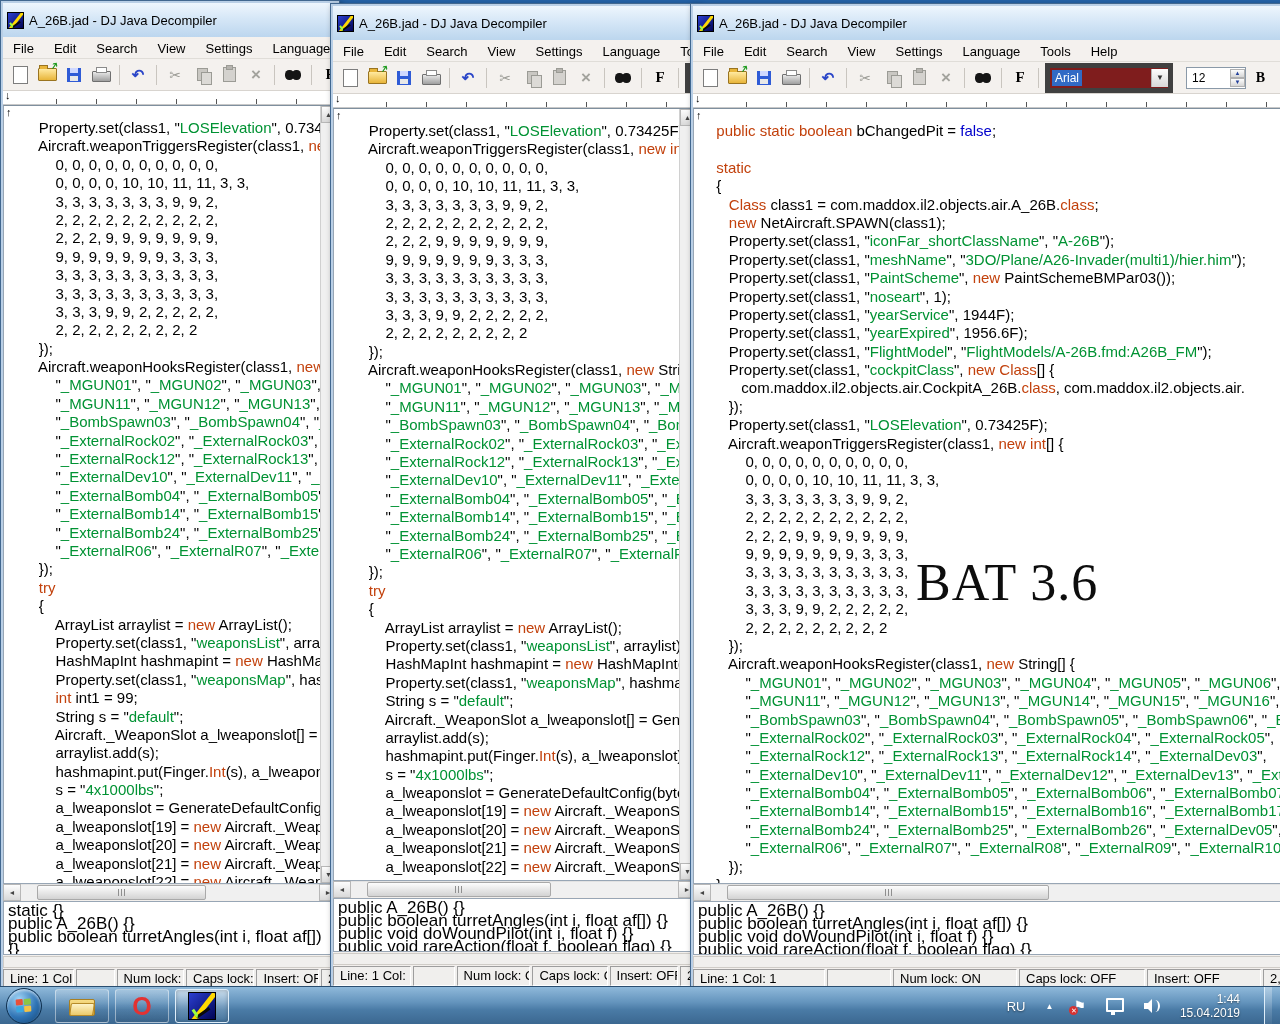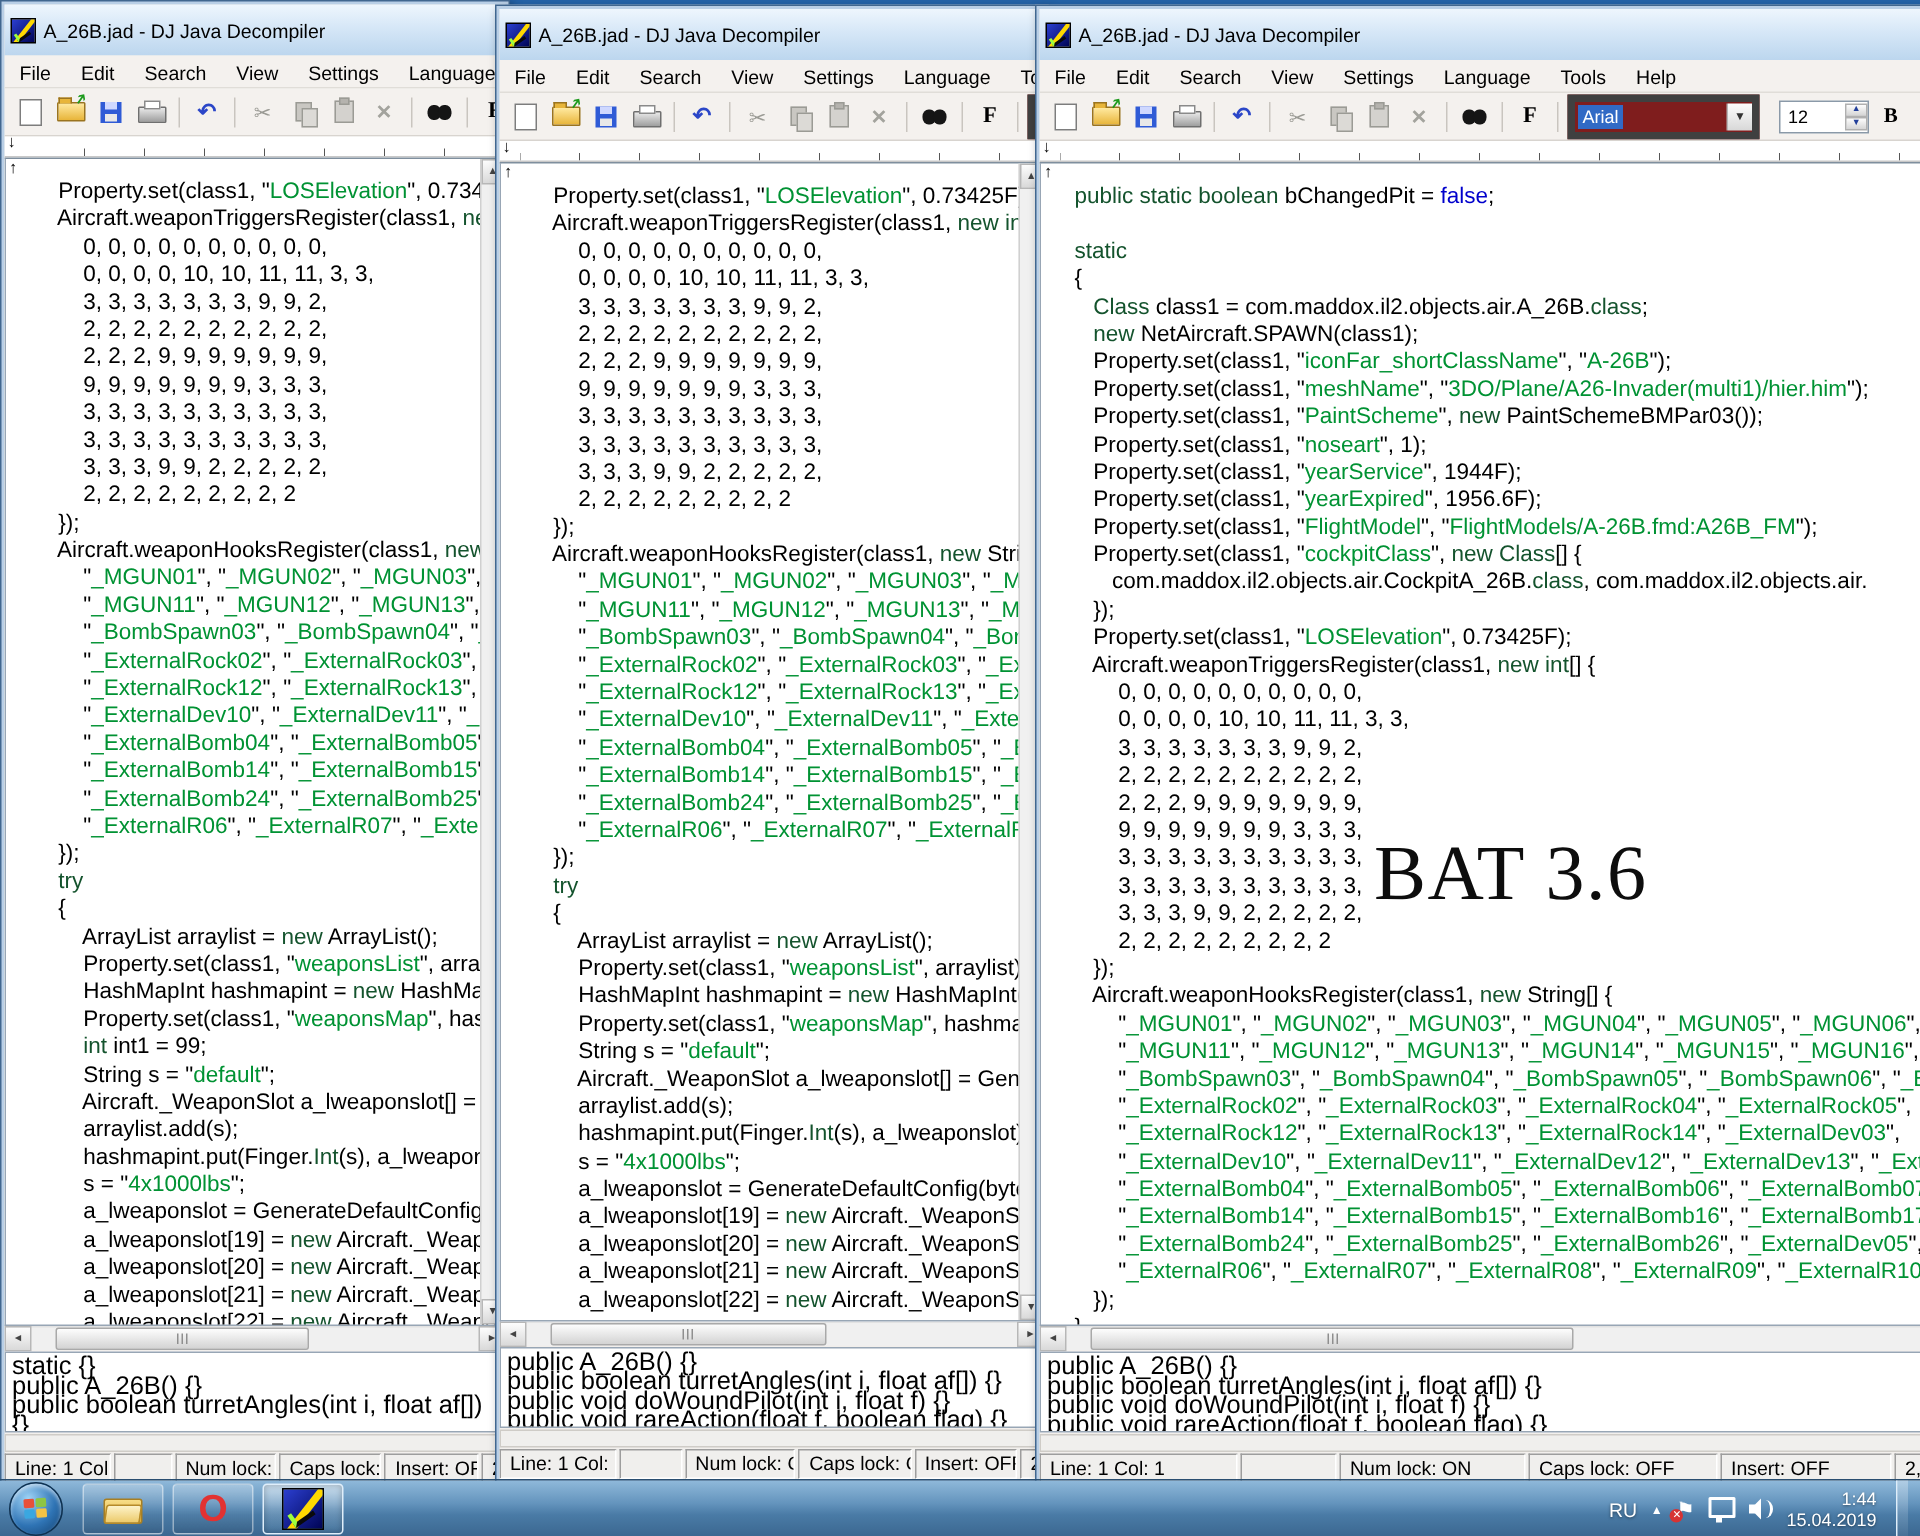--- a/index.html
+++ b/index.html
@@ -72,21 +72,21 @@
 
   
   .ruler{height:13px;background:#fff;border-bottom:1px solid #c8c8c8;position:relative;
          background-image:repeating-linear-gradient(to right,transparent 0 39px,#555 39px 40px);
          background-size:100% 5px;background-position:14px 100%;background-repeat:no-repeat}
   .ruler-arrow{position:absolute;left:2px;top:-2px;font-size:11px;color:#000;line-height:13px}
   .edit{flex:1;background:#fff;border:1px solid #98a6b5;border-top-color:#7f8f9e;position:relative;overflow:hidden}
   .gutter-arrow{position:absolute;left:2px;top:0;font-size:11px;color:#000;z-index:3}
   .code{padding:13px 0 0 14px;font-size:15px;line-height:18.4px;color:#000}
   .code-line{white-space:pre;height:18.4px}
-  .t{color:#000}.k{color:#14532d}.s{color:#009233}.b{color:#0000cc}
+  .t{color:#000}.k{color:#c2410c}.s{color:#009233}.b{color:#0000cc}
   .overlay-label{position:absolute;font-family:"Liberation Serif","DejaVu Serif",serif;font-size:52px;
          color:#0d0d0d;z-index:2;letter-spacing:1px}
   .win-left .overlay-label{left:95px;top:440px}
   .win-mid .overlay-label{left:100px;top:450px}
   .win-right .overlay-label{left:222px;top:444px}
   .vscroll{position:absolute;top:0;right:0;width:15px;bottom:0;background:#f0f0f0;border-left:1px solid #d0d0d0;
          display:flex;flex-direction:column;justify-content:space-between;z-index:4}
   .vscroll .arr{height:15px;background:linear-gradient(#fdfdfd,#d9d9d9);border:1px solid #b7b7b7;
          font-size:7px;color:#444;display:flex;align-items:center;justify-content:center}
   .hscroll{height:15px;background:#f0f0f0;display:flex;align-items:center;border-top:1px solid #e2e2e2}
@@ -126,21 +126,21 @@
   .folder-ico::before{content:"";position:absolute;inset:2px 0 0 0;background:linear-gradient(#f7dd87,#dfae3c);
      border:1px solid #a87f22;border-radius:2px}
   .folder-ico::after{content:"";position:absolute;left:1px;right:1px;bottom:0;height:11px;
      background:linear-gradient(#fdf3c9,#ecca6a);border:1px solid #b58a2a;border-radius:2px;transform:skewX(-8deg)}
   .opera-ico{font-size:25px;font-weight:bold;color:#e23232;line-height:1;font-family:"Liberation Sans",sans-serif}
   .dj-ico{width:26px;height:26px;position:relative;border:1px solid #000;overflow:hidden;
      background:linear-gradient(135deg,#2b3fd0,#000455)}
   .dj-ico::before{content:"";position:absolute;left:11px;top:-4px;width:5px;height:40px;background:#ffd900;transform:rotate(38deg)}
   .dj-ico::after{content:"";position:absolute;left:4px;top:12px;width:13px;height:7px;
      border-left:3px solid #9dff3f;border-bottom:3px solid #0a0a0a;transform:rotate(-35deg)}
-  #tray{margin-left:auto;display:flex;align-items:center;gap:9px;padding-right:8px;color:#fff}
+  #tray{margin-left:auto;display:flex;align-items:center;gap:20px;padding-right:8px;color:#fff}
   .tray-lang{font-size:13px;text-shadow:0 1px 2px rgba(0,0,0,.5)}
   .tray-up{font-size:8px;color:#fff}
   .tray-flag{position:relative;font-size:14px;line-height:1}
   .tray-flag .badge{position:absolute;left:-4px;bottom:-2px;width:9px;height:9px;border-radius:50%;
      background:#d register33;background:#d63333;color:#fff;font-size:7px;line-height:9px;text-align:center}
   .tray-net{width:14px;height:10px;border:2px solid #fff;border-radius:1px;position:relative;margin-top:-2px}
   .tray-net::after{content:"";position:absolute;left:3px;bottom:-5px;width:4px;height:3px;background:#fff}
   .tray-vol{position:relative;width:16px;height:14px}
   .tray-vol::before{content:"";position:absolute;left:0;top:4px;width:4px;height:6px;background:#fff}
   .tray-vol::after{content:"";position:absolute;left:1px;top:0;width:0;height:0;

